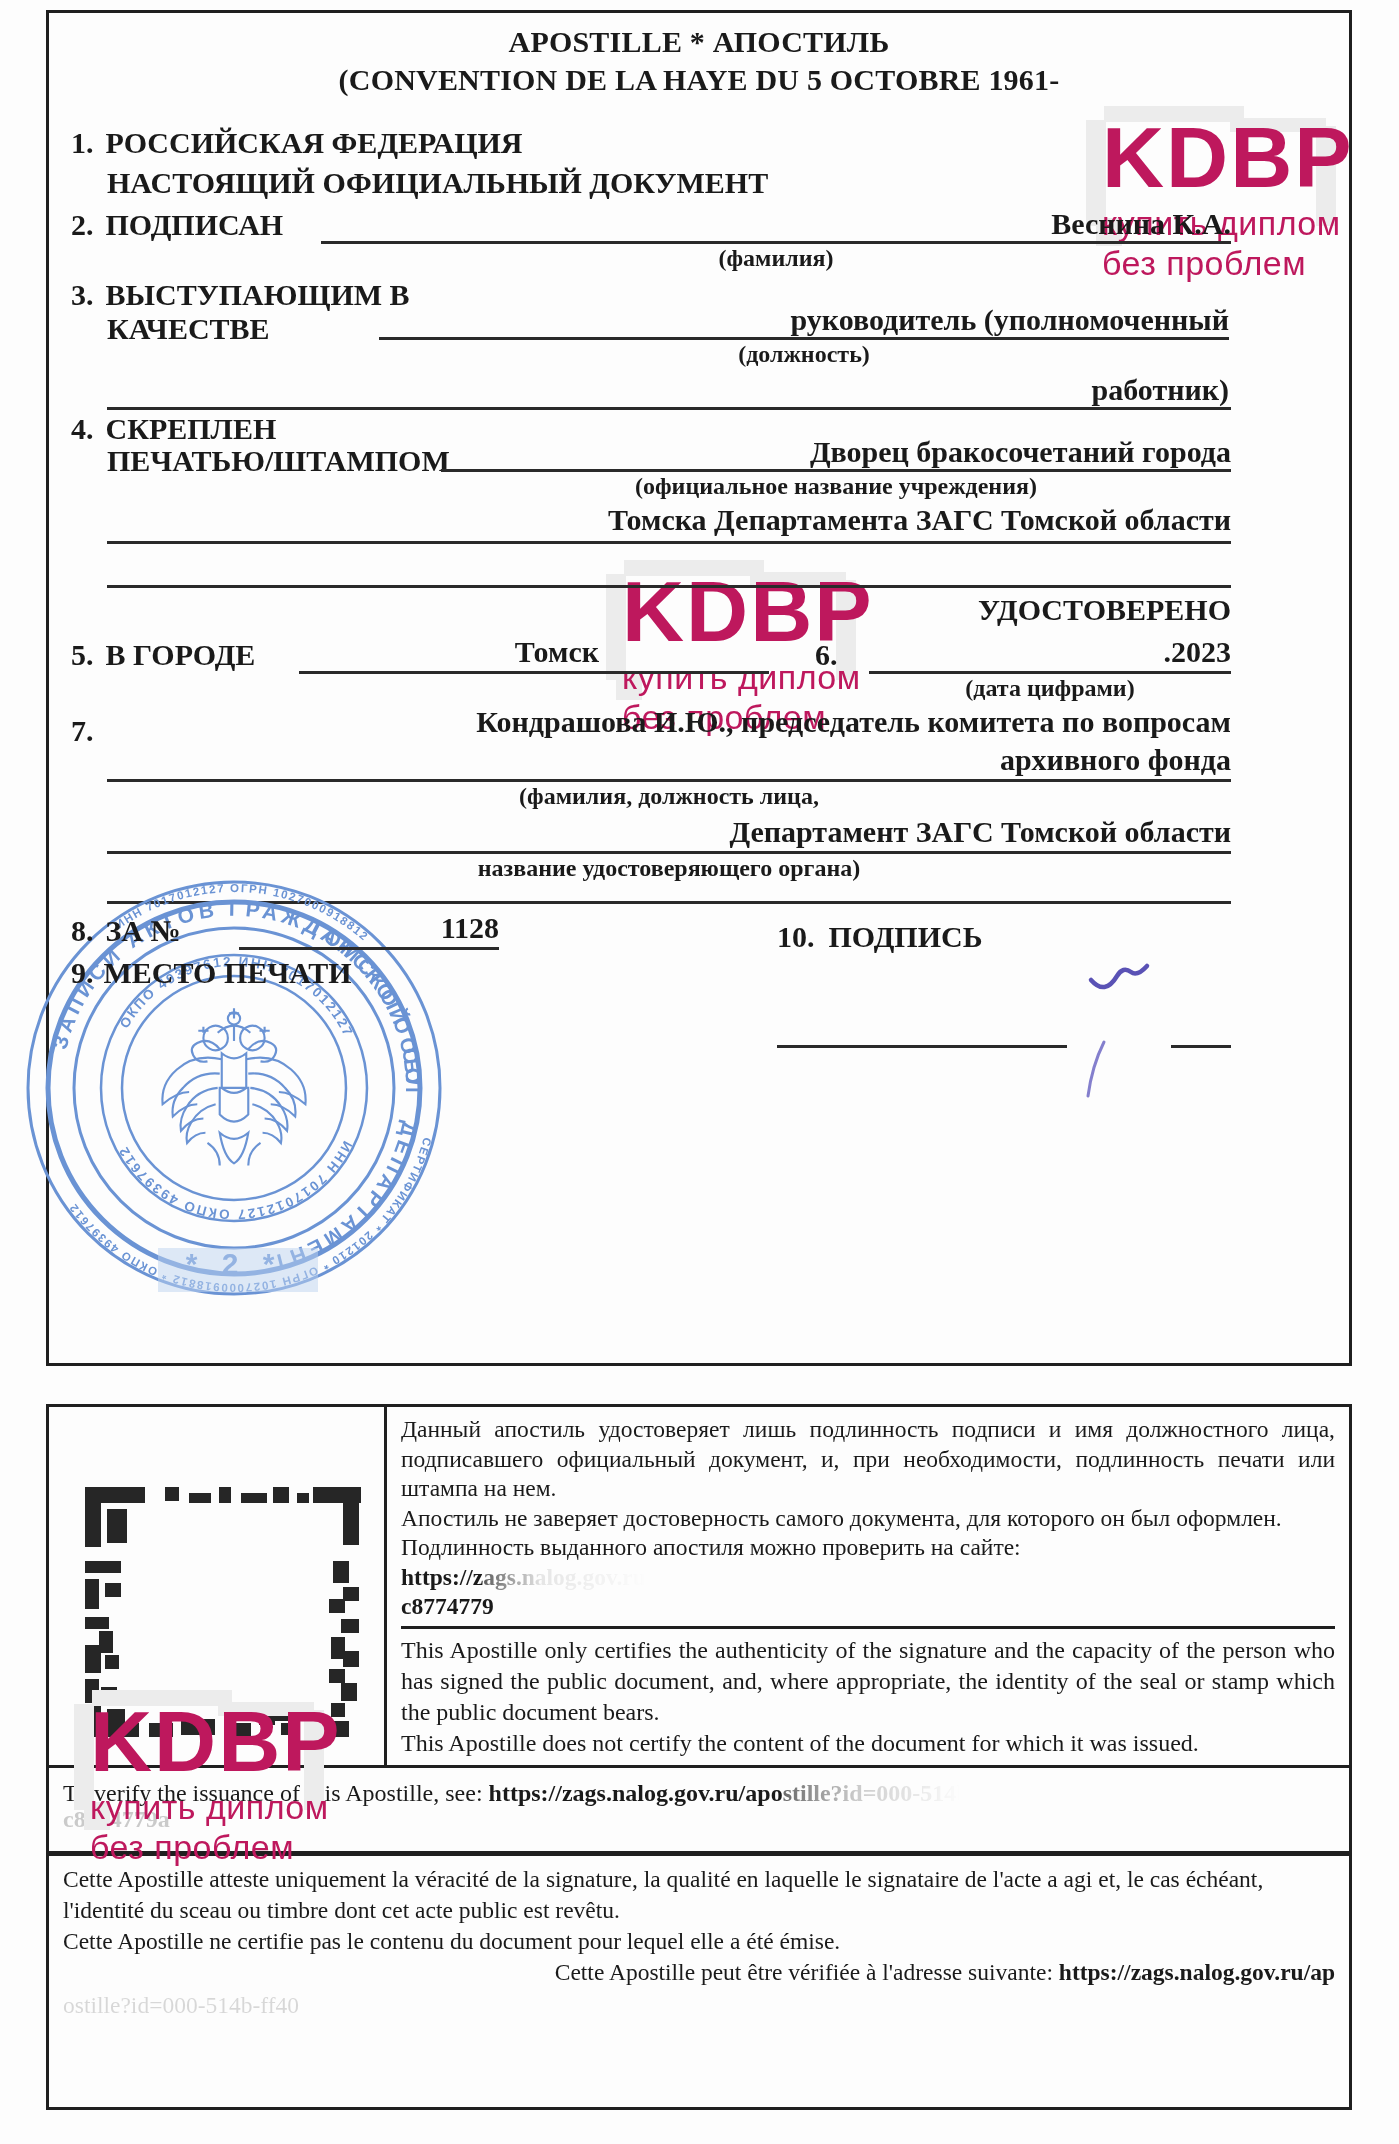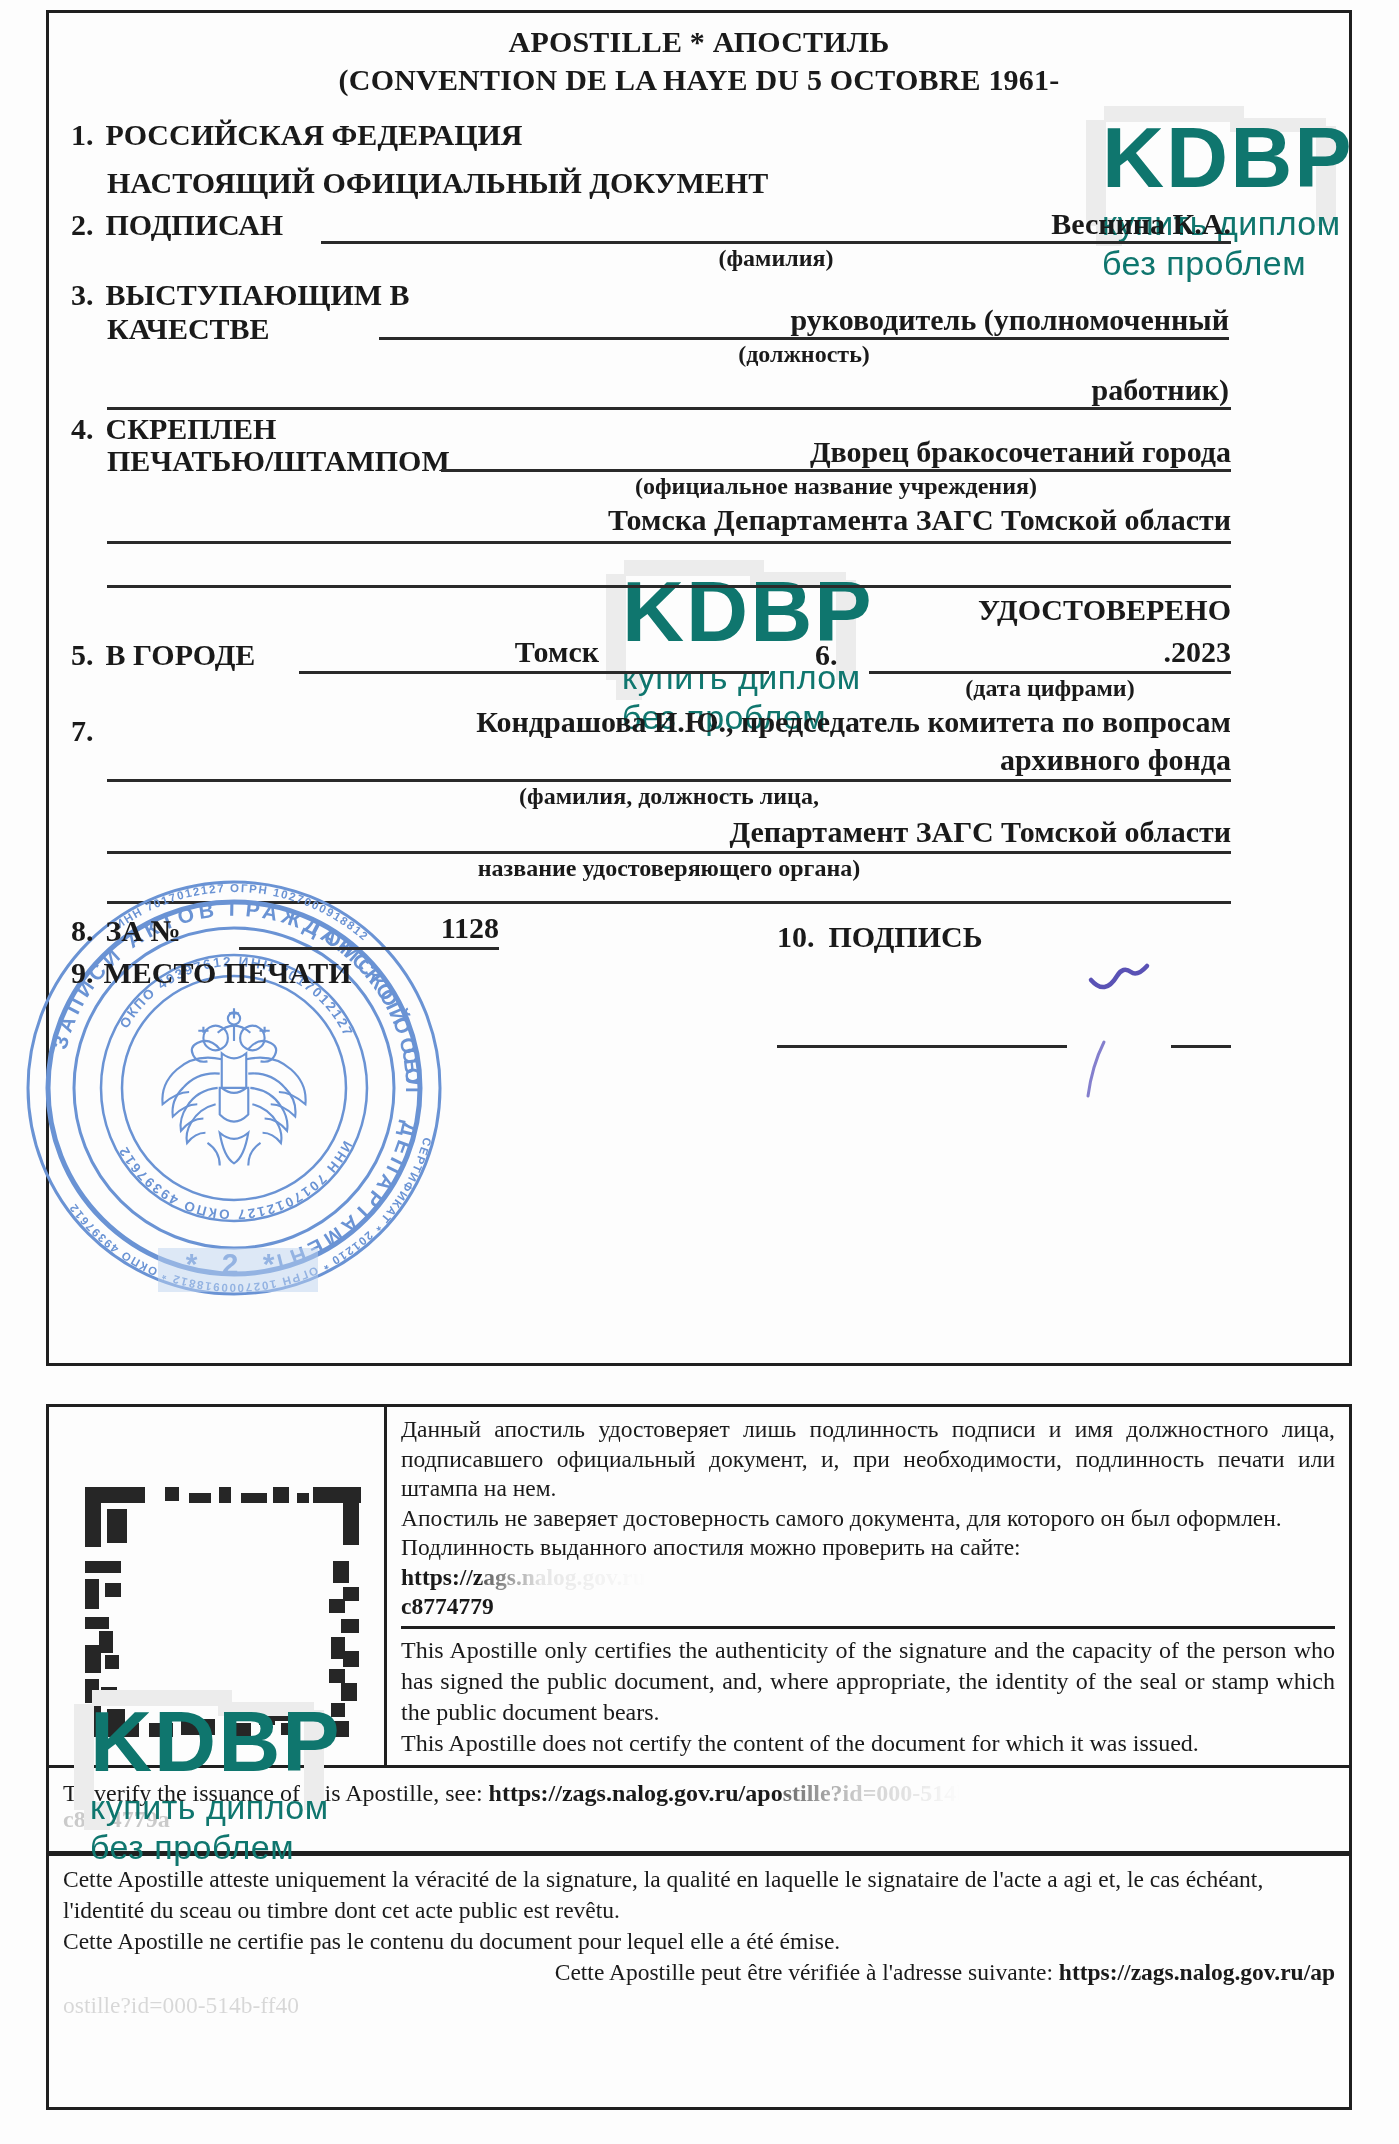--- a/index.html
+++ b/index.html
@@ -130,21 +130,21 @@
     -webkit-mask-image: linear-gradient(to right, rgba(0,0,0,1) 0%, rgba(0,0,0,.15) 12%, rgba(0,0,0,0) 34%);
     mask-image: linear-gradient(to right, rgba(0,0,0,1) 0%, rgba(0,0,0,.15) 12%, rgba(0,0,0,0) 34%);
     opacity: .7;
   }
 
   
   .wm {
     position: absolute;
     pointer-events: none;
     user-select: none;
-    color: #0f766e;
+    color: #be185d;
     font-family: "Liberation Sans", sans-serif;
   }
   .wm .wm-main {
     font-size: 86px; font-weight: bold; letter-spacing: 2px;
     line-height: 86px;
   }
   .wm .wm-sub {
     font-size: 34px; line-height: 42px; letter-spacing: .5px;
   }
   .wm-bars { position: absolute; }
@@ -204,21 +204,21 @@
     <div class="wm-sub abs" style="left:22px; top:136px;">без проблем</div>
   </div>
 
   <div class="apostille-box">
 
     <div class="title-block">
       <div class="title-line">APOSTILLE * АПОСТИЛЬ</div>
       <div class="title-line">(CONVENTION DE LA HAYE DU 5 OCTOBRE 1961-</div>
     </div>
 
-    <div class="abs" style="left:22px; top:102px;">
+    <div class="abs" style="left:22px; top:110px;">
       <span class="num-line">1.</span>
       <span class="num-line" style="margin-left:8px;">РОССИЙСКАЯ ФЕДЕРАЦИЯ</span>
     </div>
     <div class="abs num-line" style="left:58px; top:150px;">НАСТОЯЩИЙ ОФИЦИАЛЬНЫЙ ДОКУМЕНТ</div>
 
     <div class="abs" style="left:22px; top:192px;">
       <span class="num-line">2.</span>
       <span class="num-line" style="margin-left:8px;">ПОДПИСАН</span>
     </div>
     <div class="abs val" style="left:272px; top:192px; width:910px;">Веснина К.А.</div>

